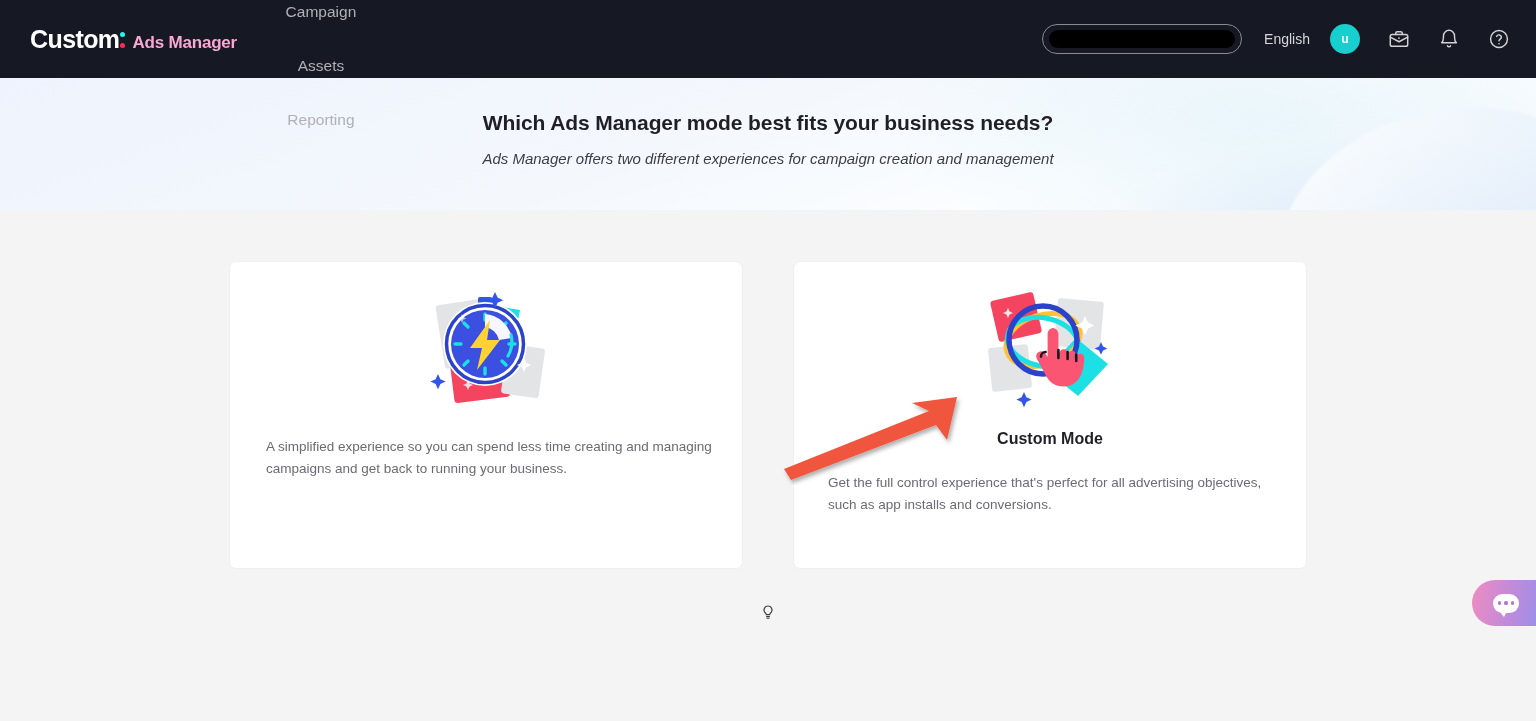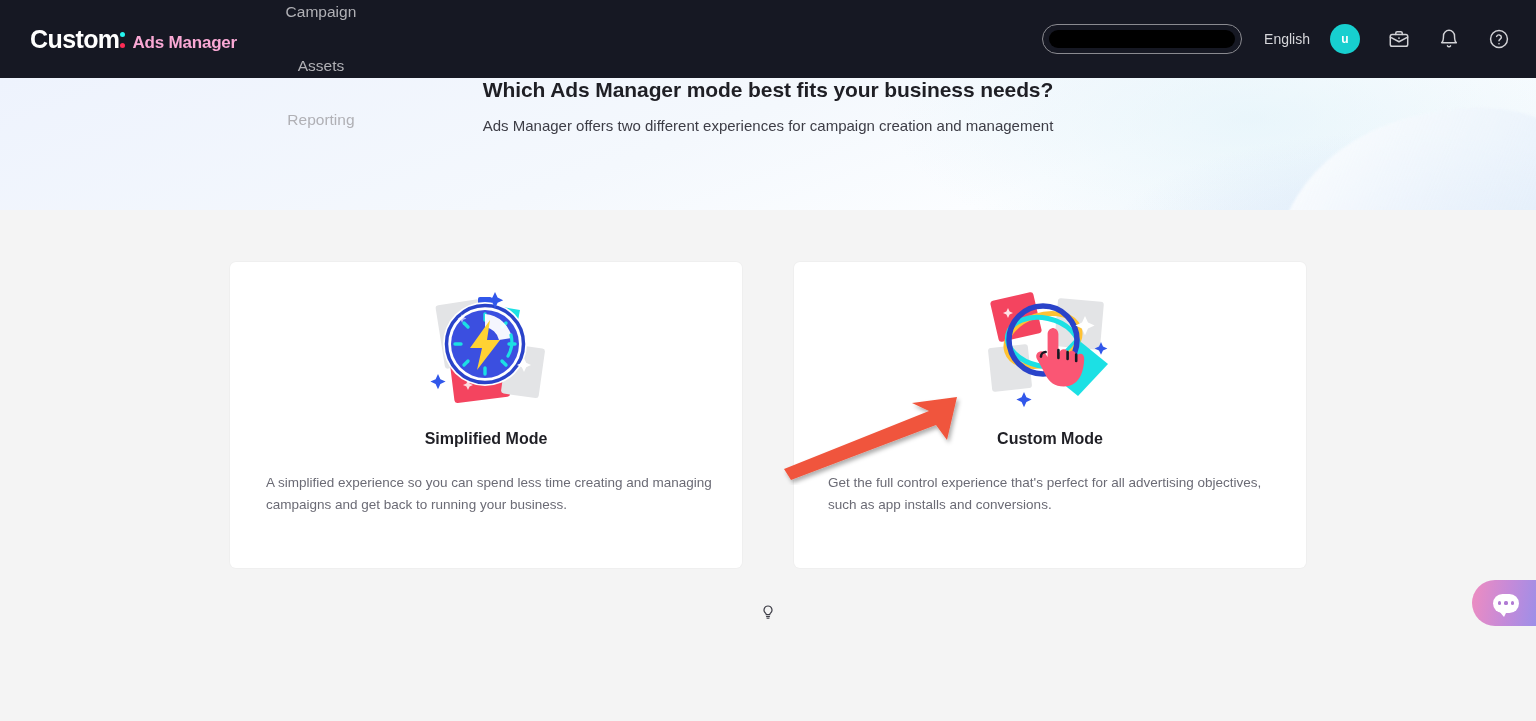--- a/index.html
+++ b/index.html
@@ -158,31 +158,33 @@
     width: 330px;
     height: 230px;
     border-radius: 50% 50% 46% 54% / 60% 40% 60% 40%;
     background: linear-gradient(130deg, rgba(255,255,255,0.9), rgba(205,224,247,0.45));
     transform: rotate(-18deg);
     filter: blur(1px);
   }
   .hero-inner {
     position: relative;
     text-align: center;
+    padding-top: 33px;
   }
   .hero-title {
     font-size: 21px;
     font-weight: bold;
     color: #1f1f25;
     letter-spacing: -0.1px;
   }
   .hero-sub {
     margin-top: 15px;
     font-size: 15px;
     color: #3d3d46;
+    font-style: italic;
   }
 
   
   .cards {
     position: absolute;
     top: 262px;
     left: 230px;
     width: 1076px;
     height: 306px;
     display: flex;
@@ -395,21 +397,20 @@
 
         <path d="M74 40 L54 68 L66 68 L61 90 L84 60 L71 60 Z" fill="#ffd233"></path>
 
         <path d="M79 12 l2.6 5.6 5.6 2.6 -5.6 2.6 -2.6 5.6 -2.6 -5.6 -5.6 -2.6 5.6 -2.6 Z" fill="#3157ea"></path>
         <path d="M22 94 l2.4 5.2 5.2 2.4 -5.2 2.4 -2.4 5.2 -2.4 -5.2 -5.2 -2.4 5.2 -2.4 Z" fill="#3157ea"></path>
         <path d="M108 78 l2.2 4.8 4.8 2.2 -4.8 2.2 -2.2 4.8 -2.2 -4.8 -4.8 -2.2 4.8 -2.2 Z" fill="#ffffff"></path>
         <path d="M52 100 l1.6 3.4 3.4 1.6 -3.4 1.6 -1.6 3.4 -1.6 -3.4 -3.4 -1.6 3.4 -1.6 Z" fill="#ffffff" opacity="0.8"></path>
         <path d="M46 34 l1.4 3 3 1.4 -3 1.4 -1.4 3 -1.4 -3 -3 -1.4 3 -1.4 Z" fill="#ffffff" opacity="0.6"></path>
       </svg>
     </div>
-    <div class="card-title">Simplified Mode</div>
     <div class="card-desc">A simplified experience so you can spend less time creating and managing campaigns and get back to running your business.</div>
   </div>
 
   <div class="card">
     <div class="card-art">
       <svg width="140" height="135" viewBox="0 0 140 135" fill="none">
 
         <rect x="14" y="16" width="44" height="42" rx="3" fill="#f4445f" transform="rotate(-13 36 37)"></rect>
 
         <rect x="76" y="20" width="46" height="48" rx="3" fill="#e3e4e6" transform="rotate(5 99 44)"></rect>

